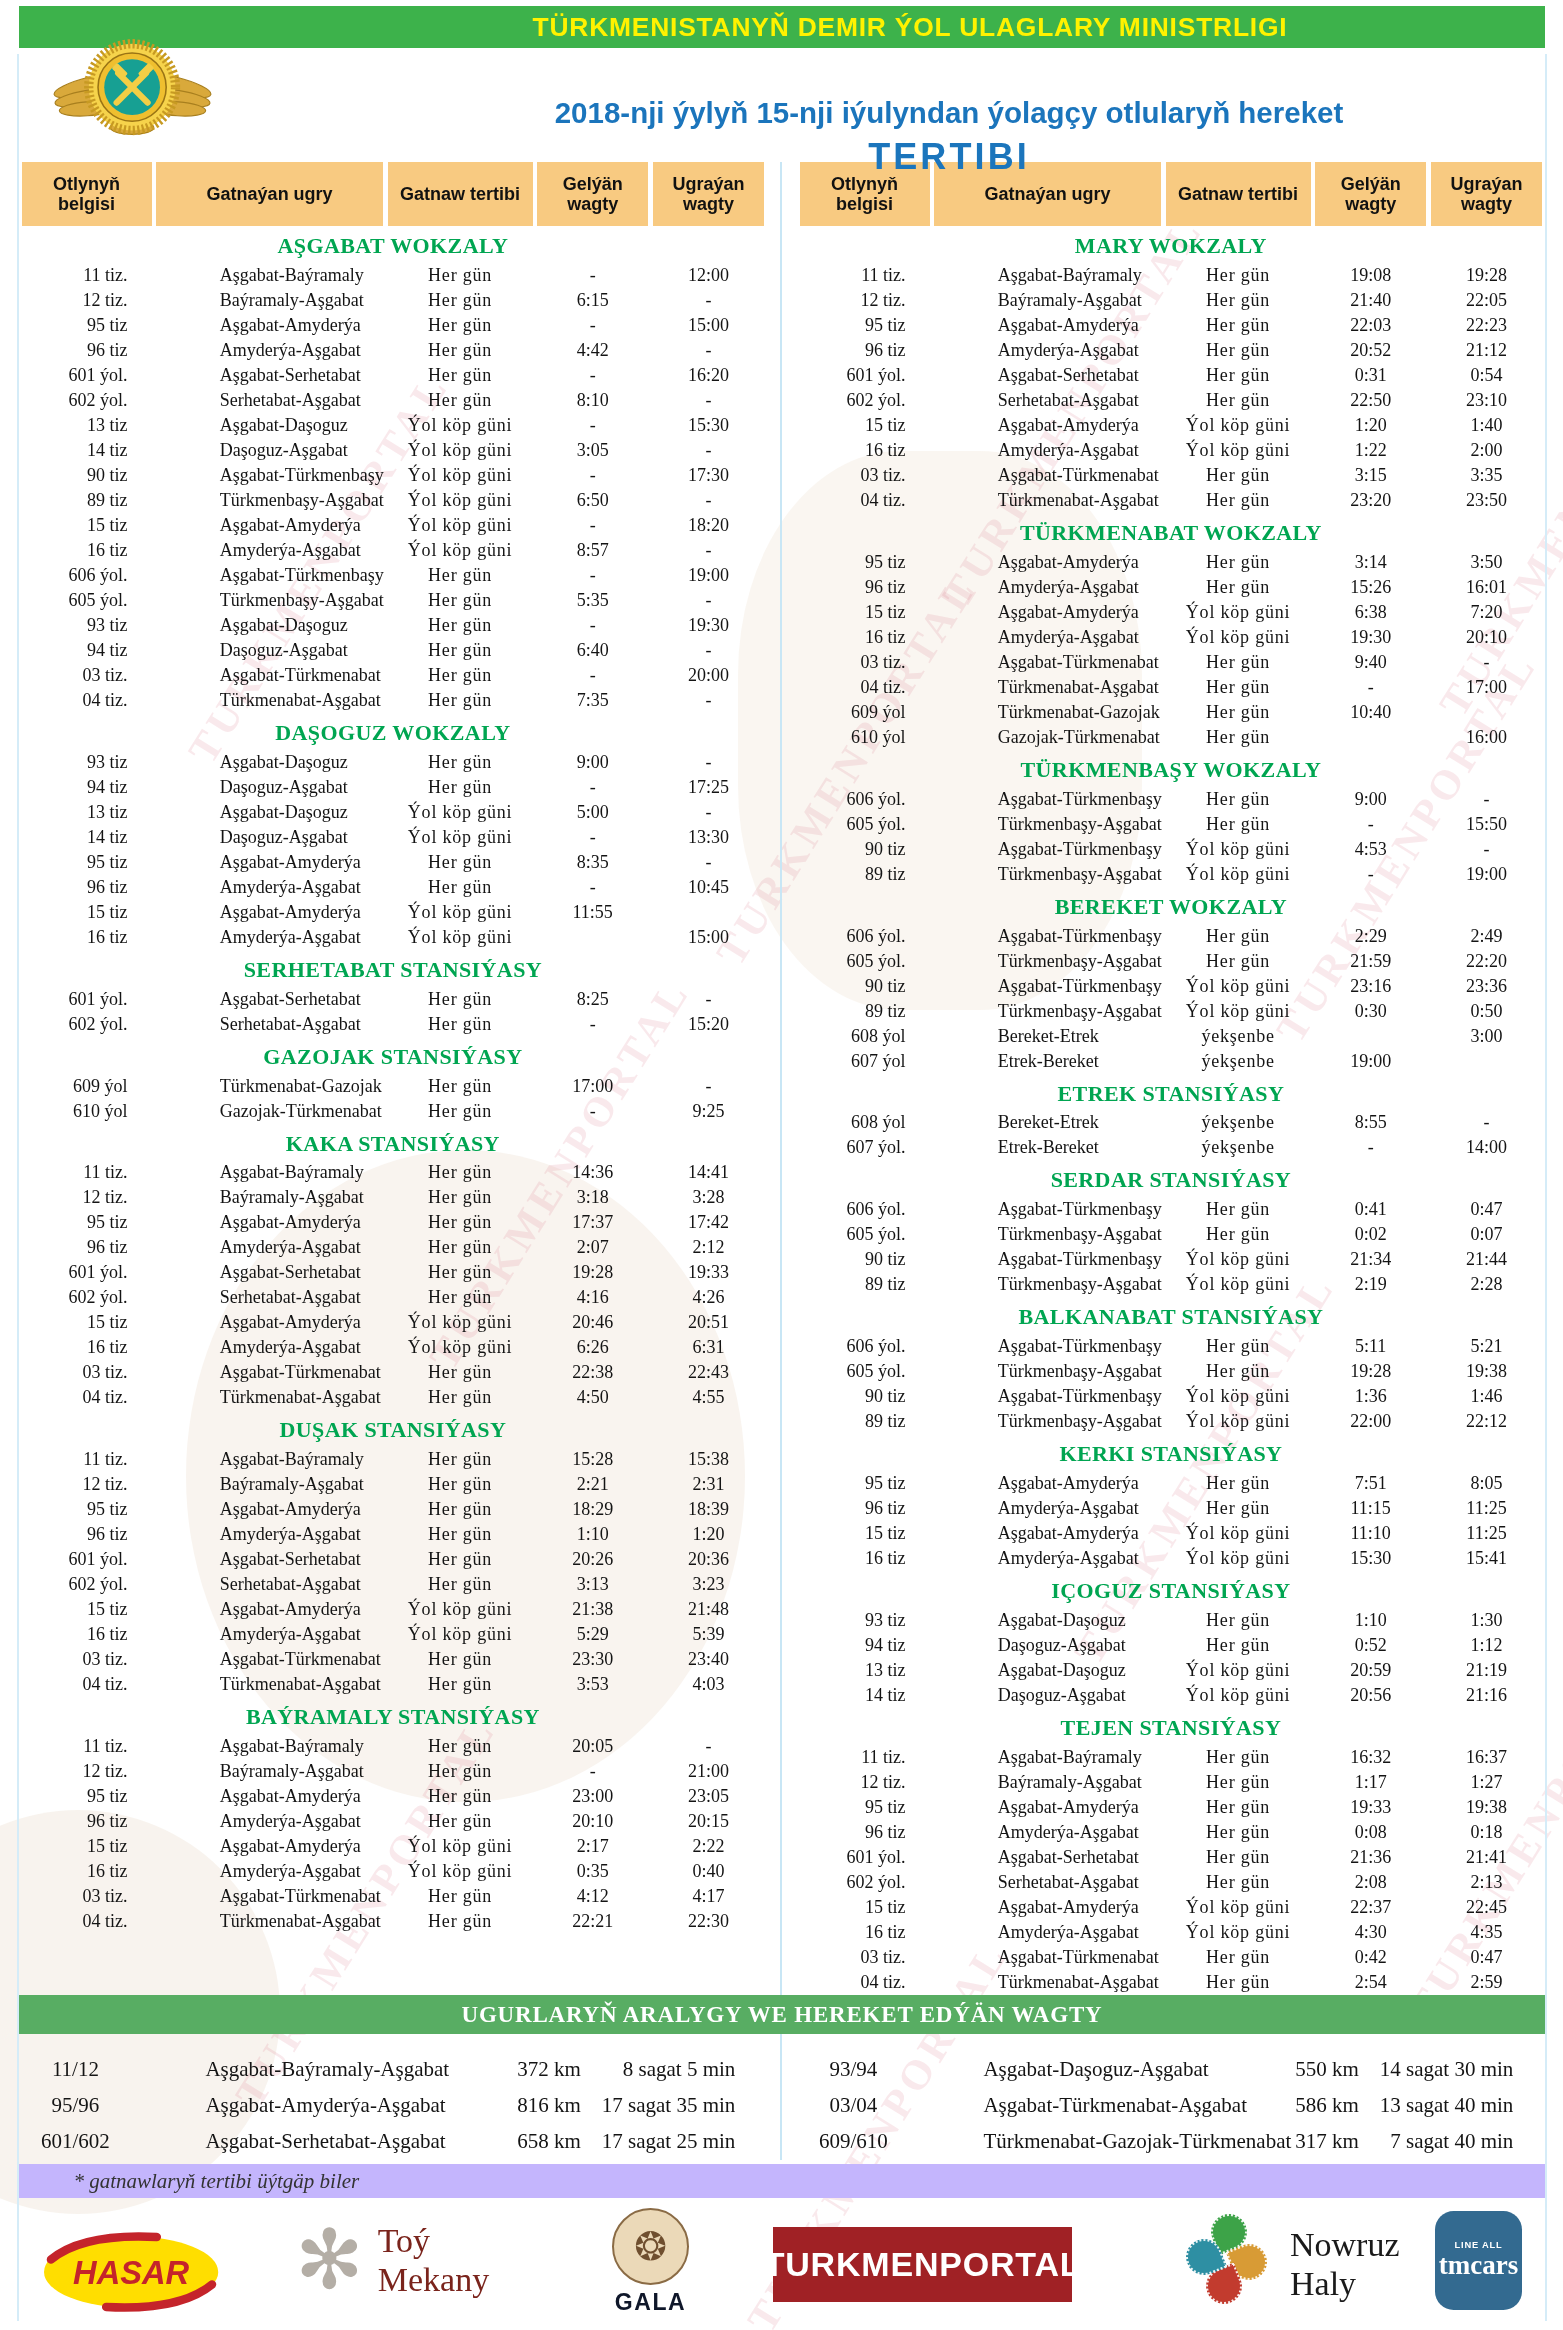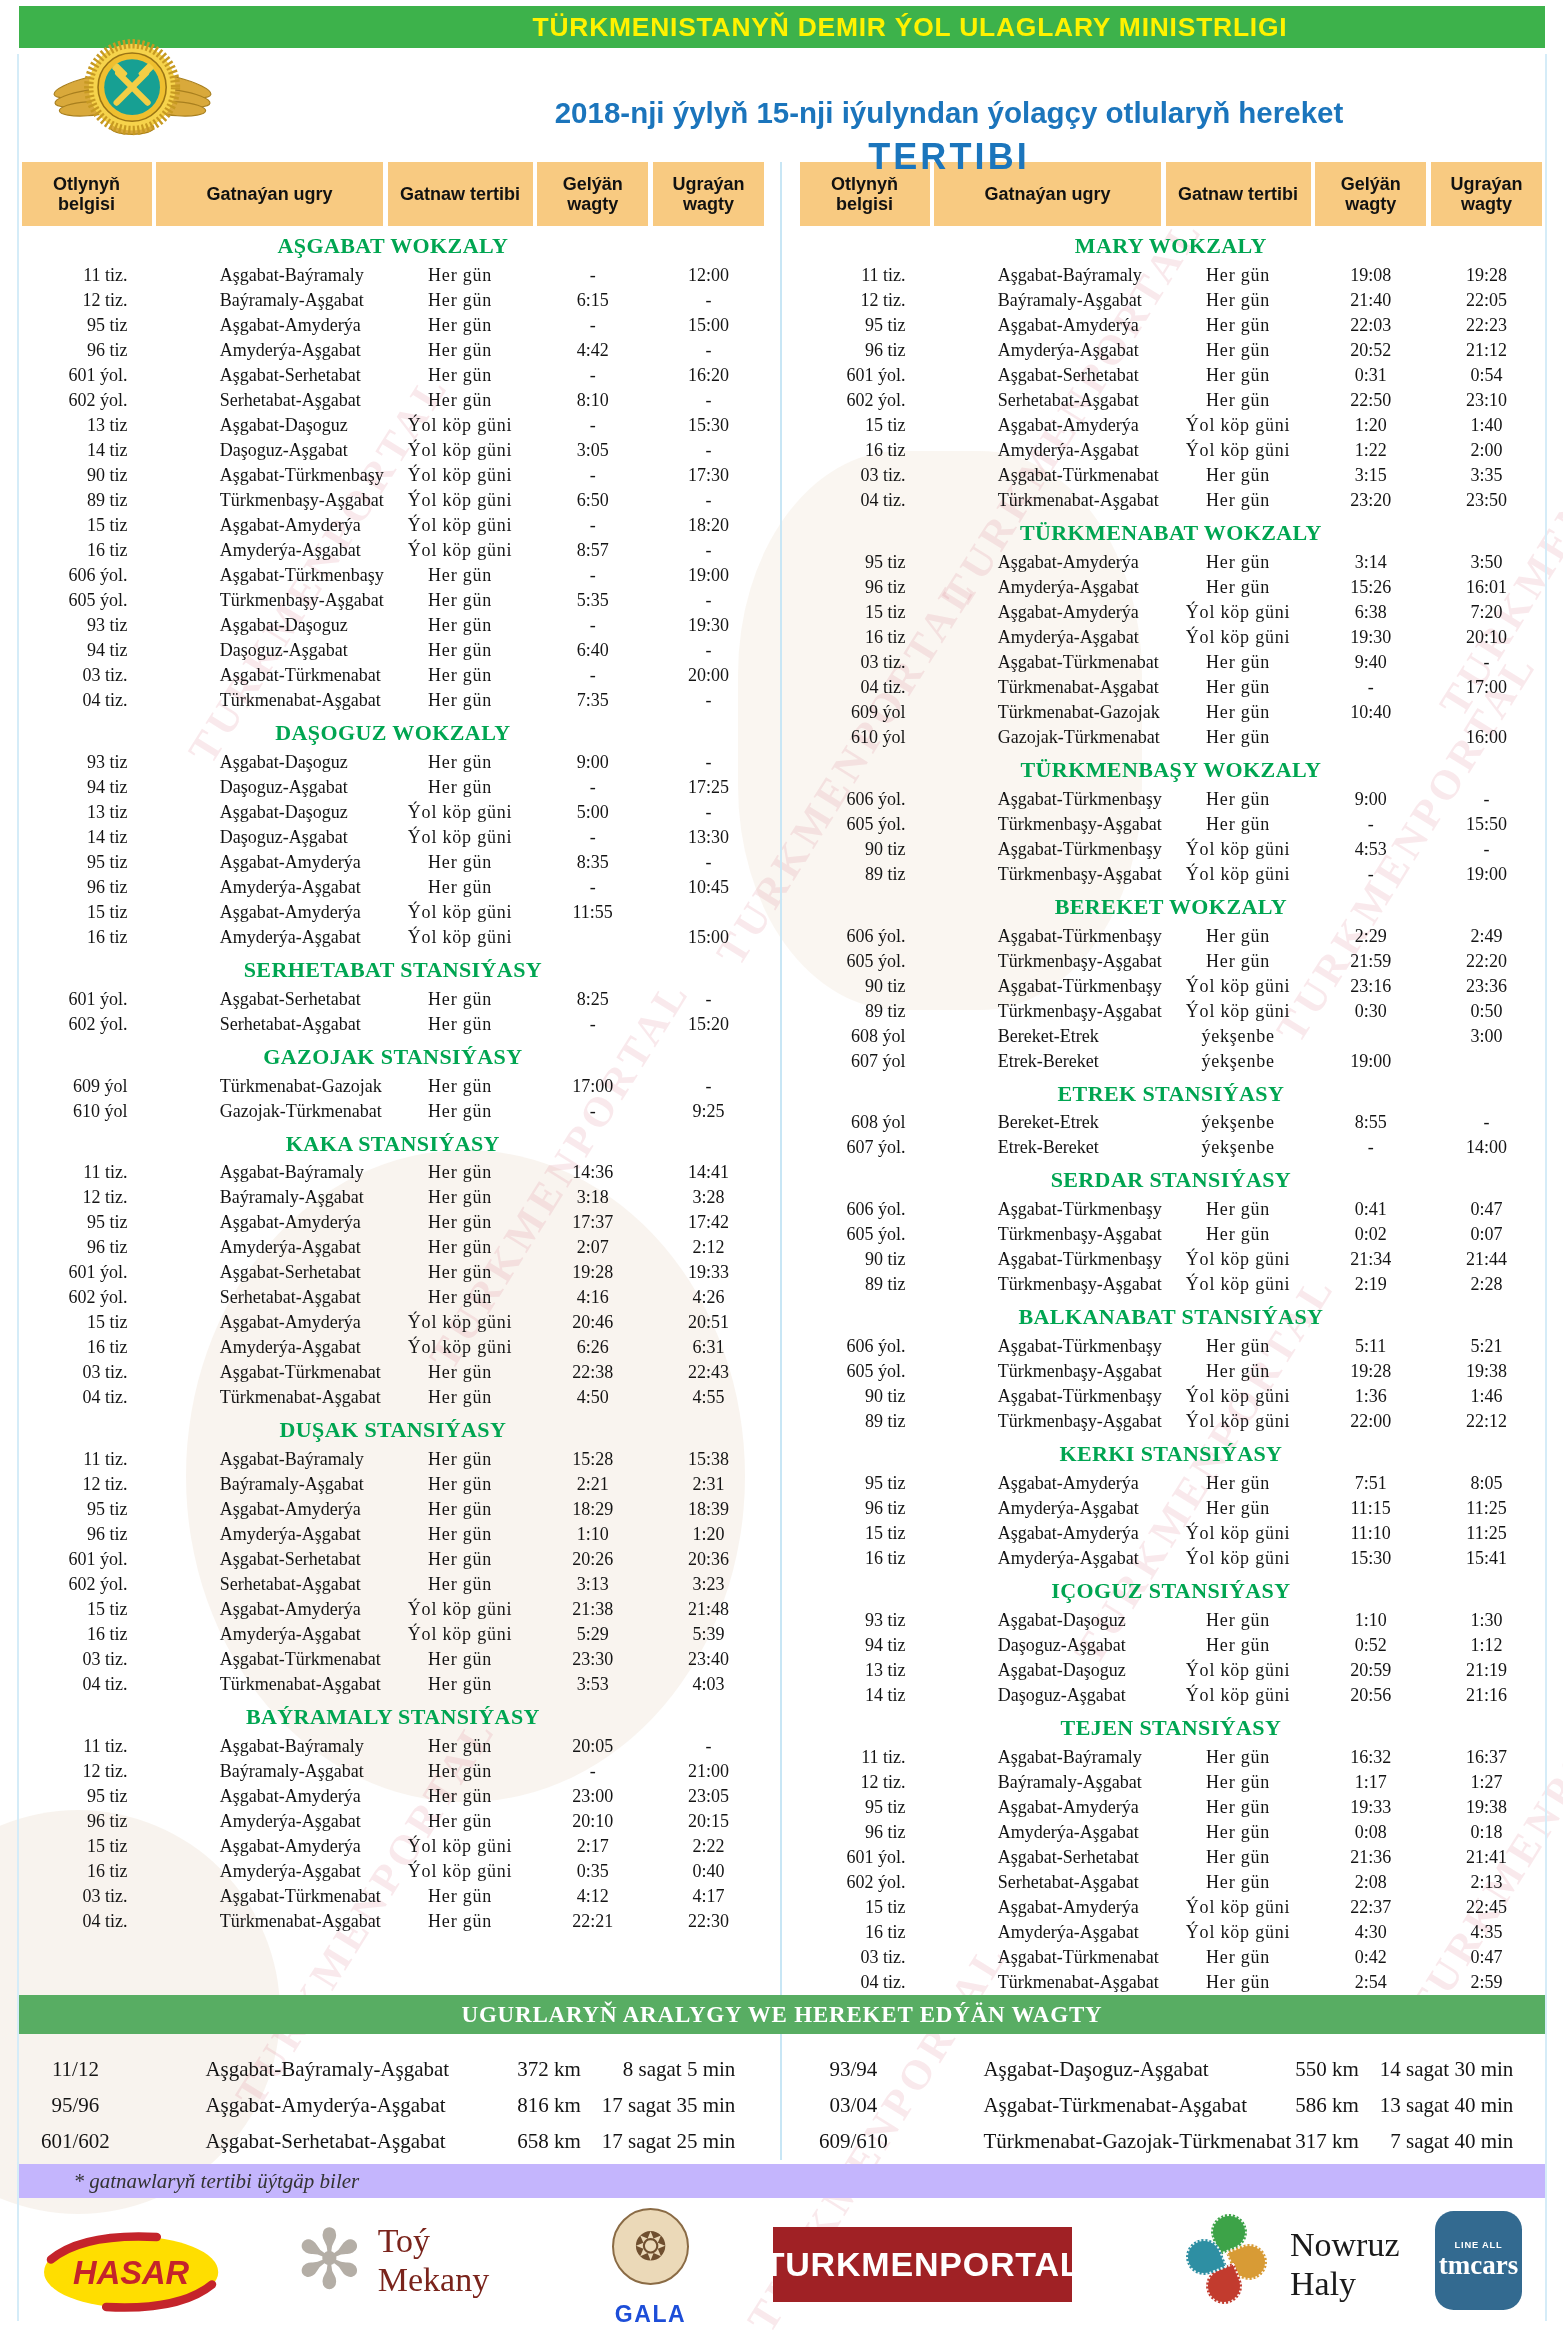--- a/index.html
+++ b/index.html
@@ -71,21 +71,21 @@
   
   .footer { position:absolute; z-index:2; left:0; top:2208px; width:1564px; height:118px; }
   .hasar { position:absolute; left:40px; top:22px; width:183px; height:84px; }
   .toy { position:absolute; left:295px; top:0px; display:flex; align-items:center; }
   .toy .orn { font-size:82px; color:#b4aea6; line-height:105px; }
   .toy .txt { margin-left:14px; font-size:34px; color:#7A241C; line-height:1.12; font-family:"Liberation Serif", serif; }
   .gala { position:absolute; left:592px; top:0px; width:117px; text-align:center; }
   .gala .medal { width:73px; height:73px; margin:0 auto; border-radius:50%; background:#EBD9B8;
                  border:2.3px solid #8a6b45; display:flex; align-items:center; justify-content:center;
                  font-size:39px; color:#6f4f2f; }
-  .gala .lbl { margin-top:16px; font:bold 23px "Liberation Sans", sans-serif; color:#1d4ed8; letter-spacing:1.6px; }
+  .gala .lbl { margin-top:4px; font:bold 23px "Liberation Sans", sans-serif; color:#0f172a; letter-spacing:1.6px; }
   .tportal { position:absolute; left:773px; top:18.6px; width:299px; height:75px; background:#A02125;
              display:flex; align-items:center; justify-content:center; }
   .tportal span { font:bold 34px "Liberation Sans", sans-serif; color:#ffffff; letter-spacing:0.8px; }
   .nowruz { position:absolute; left:1181px; top:6.2px; display:flex; align-items:center; }
   .pin { position:relative; width:92px; height:99px; }
   .leaf { position:absolute; width:36px; height:36px; border:2.3px dotted rgba(255,255,255,0.9);
           box-sizing:border-box; border-radius:0 50% 50% 50%; }
   .leaf.g { background:#3DA348; left:29.5px; top:0;  transform:rotate(-112deg); }
   .leaf.o { background:#D89B35; left:50px; top:29.5px; transform:rotate(-22deg); }
   .leaf.r { background:#C23B2E; left:25px; top:54px; transform:rotate(68deg); }

